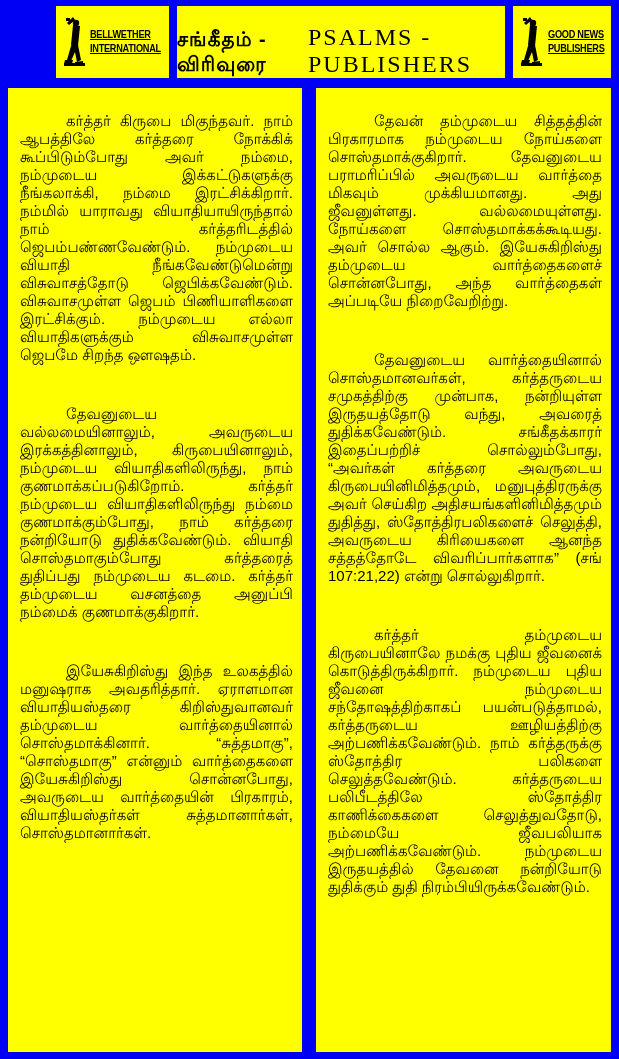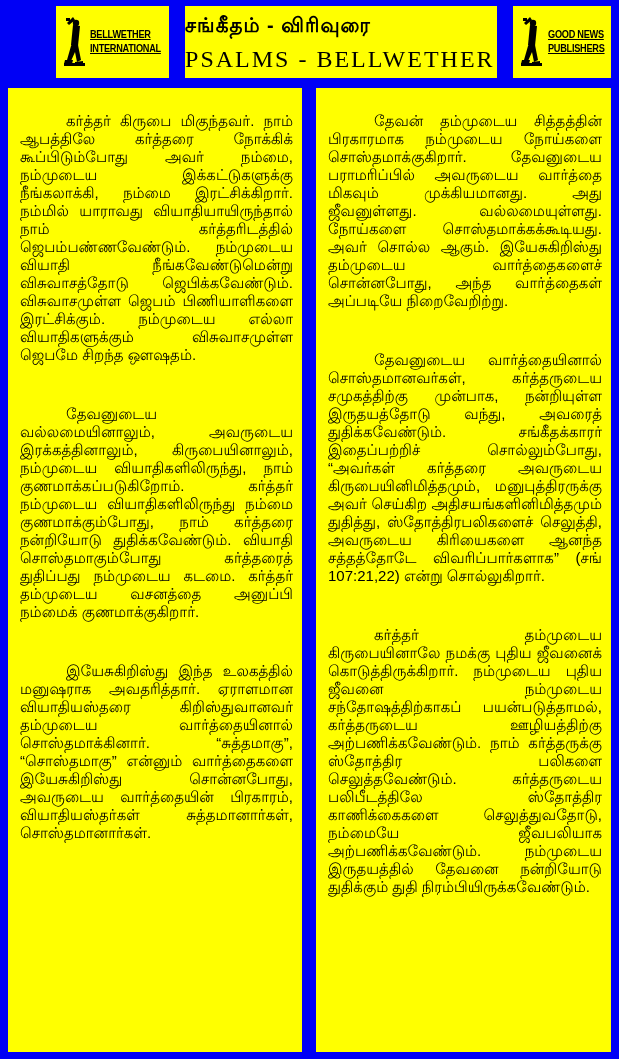--- a/index.html
+++ b/index.html
@@ -8,40 +8,40 @@
 
   .page {
     width:619px; height:1059px;
     background:#0000F5;
     padding:6px 8px 7px 8px;
     display:flex; flex-direction:column;
     overflow:hidden;
   }
 
   
-  .header-row { display:flex; gap:16px; height:72px; flex:0 0 72px;padding-left:48px; }
+  .header-row { display:flex; gap:8px; height:72px; flex:0 0 72px;padding-left:48px; }
   .logo-box {
     background:#FFFF00;
     display:flex; align-items:center;
     padding:6px 2px 6px 7px; gap:3px;
   }
   .logo-box.left  { flex:0 0 97px; }
   .logo-box.right { flex:0 0 98px;justify-content:space-between; }
   .herald { width:24px; height:52px; flex:0 0 24px; }
   .logo-text { display:flex; flex-direction:column; justify-content:center; }
   .logo-line {
     font-weight:700; font-size:10px; line-height:14px;
     letter-spacing:-0.3px; color:#000;
     text-decoration:underline; white-space:nowrap;
     transform:scaleX(0.92); transform-origin:left;
   }
 
   .title-box {
     flex:1 1 auto; background:#FFFF00;
-    display:flex; flex-direction:column; align-items:flex-start; justify-content:center;
+    display:flex; flex-direction:row; align-items:flex-end; justify-content:center;
     gap:7px; padding-top:2px;
   }
   .title-tamil {
     font-weight:700; font-size:20px; color:#000; letter-spacing:1px;
   }
   .title-english {
     font-family:"Liberation Serif", serif;
     font-size:24px; color:#000; letter-spacing:2px;
   }
 
@@ -83,21 +83,21 @@
         </g>
       </svg>
       <div class="logo-text">
         <span class="logo-line">BELLWETHER</span>
         <span class="logo-line">INTERNATIONAL</span>
       </div>
     </div>
 
     <div class="title-box">
       <div class="title-tamil">சங்கீதம் - விரிவுரை</div>
-      <div class="title-english">PSALMS - BELLWETHER</div>
+      <div class="title-english">PSALMS - PUBLISHERS</div>
     </div>
 
     <div class="logo-box right">
       <svg class="herald" viewBox="0 0 24 52" xmlns="http://www.w3.org/2000/svg">
         <g fill="#000">
           <polygon points="10,1 4,7 6,9 12,4"></polygon>
           <rect x="3" y="2" width="4" height="3"></rect>
           <circle cx="13" cy="7" r="3.2"></circle>
           <polygon points="10,9 17,10 15,30 8,29"></polygon>
           <polygon points="9,28 15,29 18,44 14,46 12,36 8,45 4,44 8,30"></polygon>

